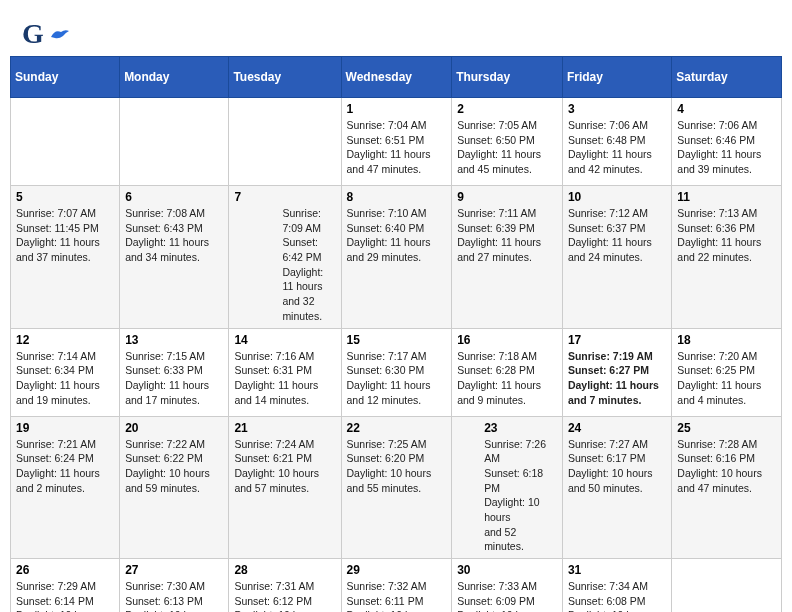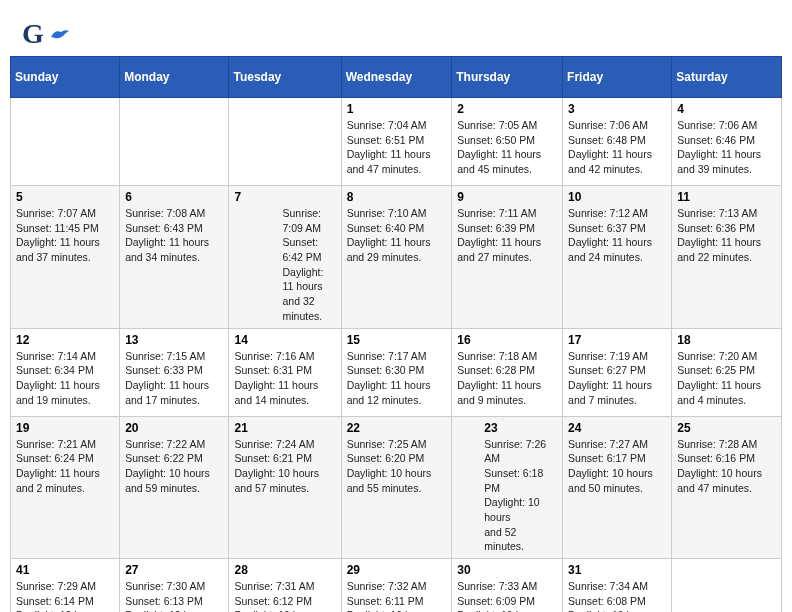--- a/index.html
+++ b/index.html
@@ -226,21 +226,21 @@
         </td>
         <td>
           <span class="day-num">16</span>
           <div class="day-info" style="white-space: pre-line;">Sunrise: 7:18 AM
 Sunset: 6:28 PM
 Daylight: 11 hours
 and 9 minutes.</div>
         </td>
         <td>
           <span class="day-num">17</span>
-          <div class="day-info" style="white-space: pre-line;">Sunrise: 7:19 AM
+          <div class="day-info" style="white-space: pre-line; font-weight: bold;">Sunrise: 7:19 AM
 Sunset: 6:27 PM
 Daylight: 11 hours
 and 7 minutes.</div>
         </td>
         <td>
           <span class="day-num">18</span>
           <div class="day-info" style="white-space: pre-line;">Sunrise: 7:20 AM
 Sunset: 6:25 PM
 Daylight: 11 hours
 and 4 minutes.</div>
@@ -292,21 +292,21 @@
         <td style="background: rgb(245, 245, 245);">
           <span class="day-num">25</span>
           <div class="day-info" style="white-space: pre-line;">Sunrise: 7:28 AM
 Sunset: 6:16 PM
 Daylight: 10 hours
 and 47 minutes.</div>
         </td>
       </tr>
       <tr>
         <td>
-          <span class="day-num">41</span>
+          <span class="day-num">26</span>
           <div class="day-info" style="white-space: pre-line;">Sunrise: 7:29 AM
 Sunset: 6:14 PM
 Daylight: 10 hours
 and 45 minutes.</div>
         </td>
         <td>
           <span class="day-num">27</span>
           <div class="day-info" style="white-space: pre-line;">Sunrise: 7:30 AM
 Sunset: 6:13 PM
 Daylight: 10 hours

